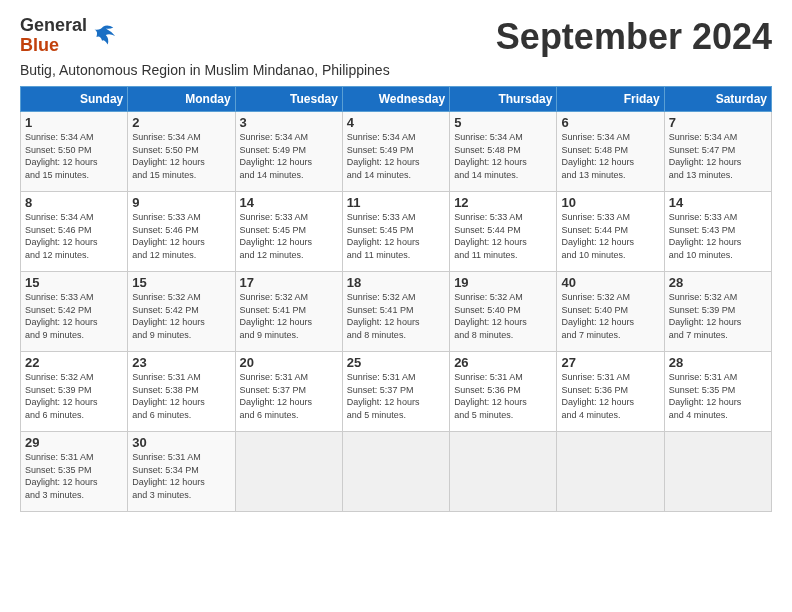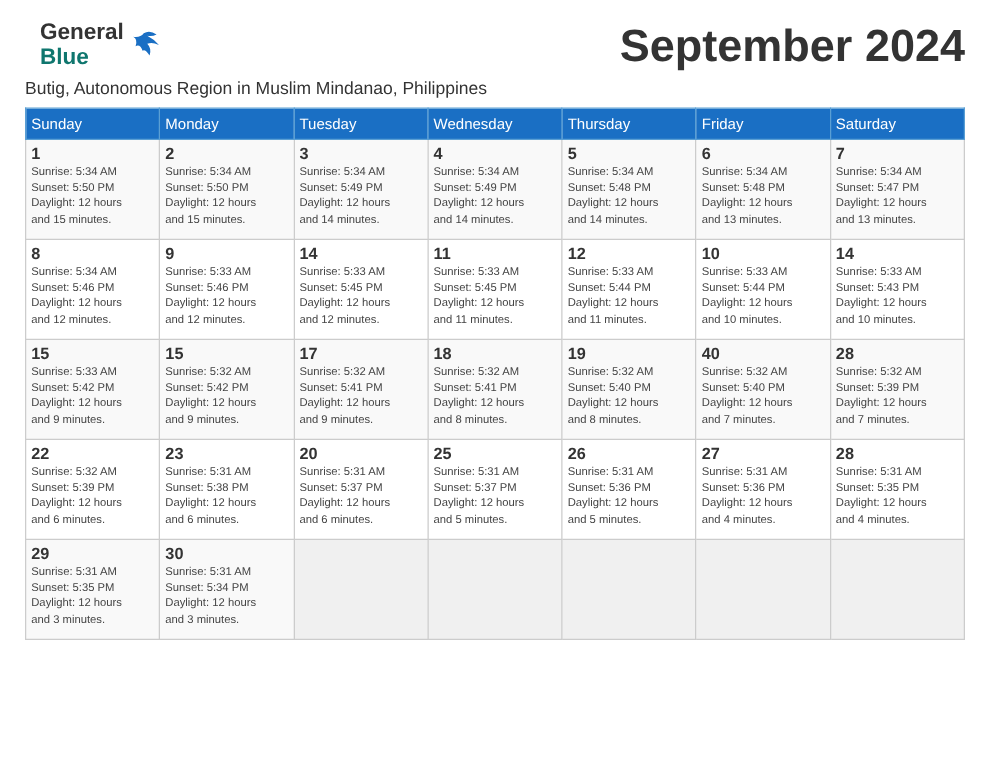--- a/index.html
+++ b/index.html
@@ -17,29 +17,28 @@
     .header-row {
       display: flex;
       align-items: flex-start;
       justify-content: space-between;
       margin-bottom: 4px;
     }
     .logo {
       display: flex;
       align-items: center;
       gap: 0;
-      margin-left: 12px;
     }
     .logo-text {
       font-size: 18px;
       font-weight: bold;
       color: #333;
       line-height: 1.1;
     }
-    .logo-blue { color: #0f766e; }
+    .logo-blue { color: #c2410c; }
     .logo-bird {
       width: 28px;
       height: 28px;
       margin-left: 2px;
     }
     .title-block {
       text-align: center;
     }
     .month-title {
       font-size: 36px;
@@ -54,23 +53,23 @@
     }
     table {
       width: 100%;
       border-collapse: collapse;
       table-layout: fixed;
     }
     thead tr th {
       background: #1a6fc4;
       color: #fff;
       font-size: 12px;
-      font-weight: normal;
+      font-weight: bold;
       padding: 5px 4px;
-      text-align: left;
+      text-align: right;
       border: 1px solid #5a9fd4;
     }
     tbody tr td {
       border: 1px solid #ccc;
       vertical-align: top;
       padding: 3px 4px;
       font-size: 9.5px;
       color: #333;
       height: 80px;
       background: #fff;

